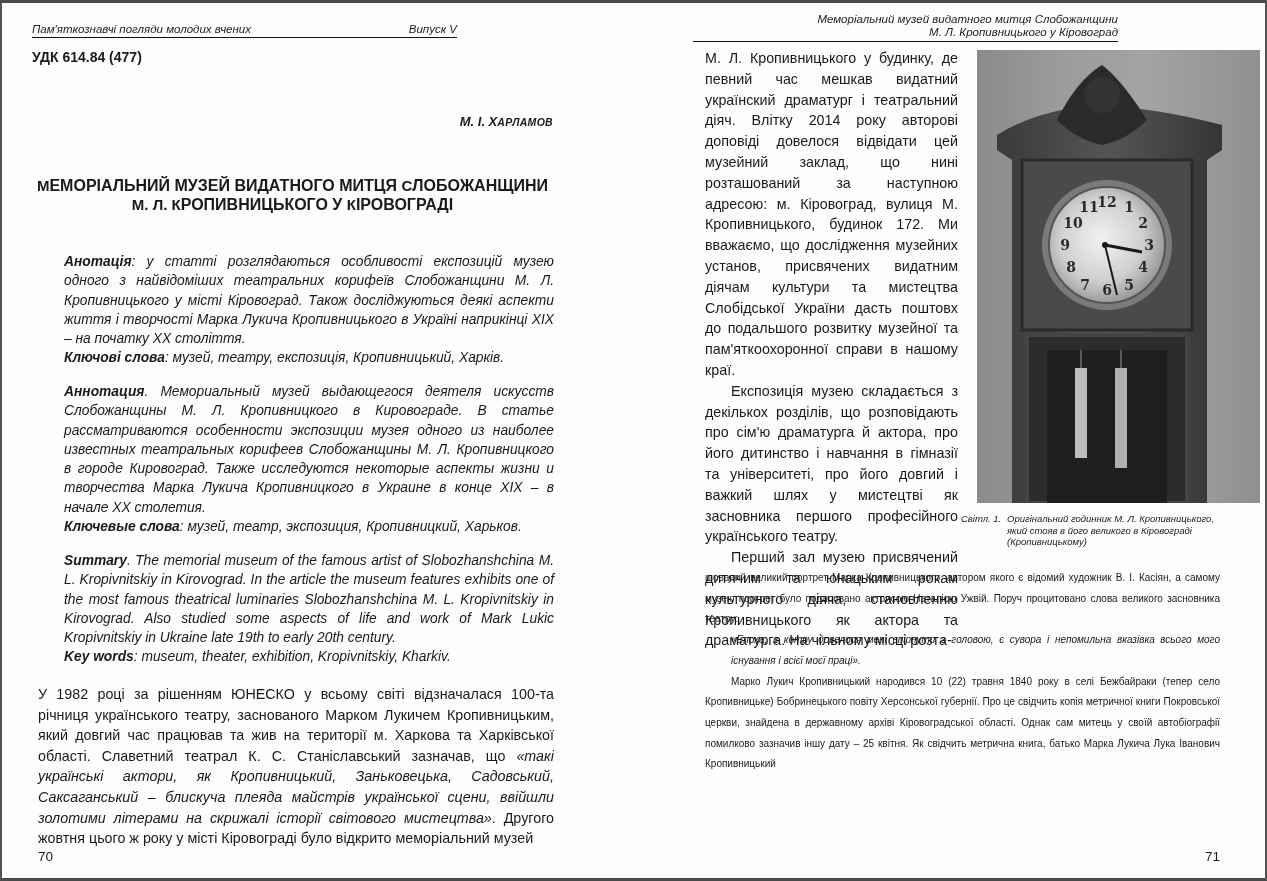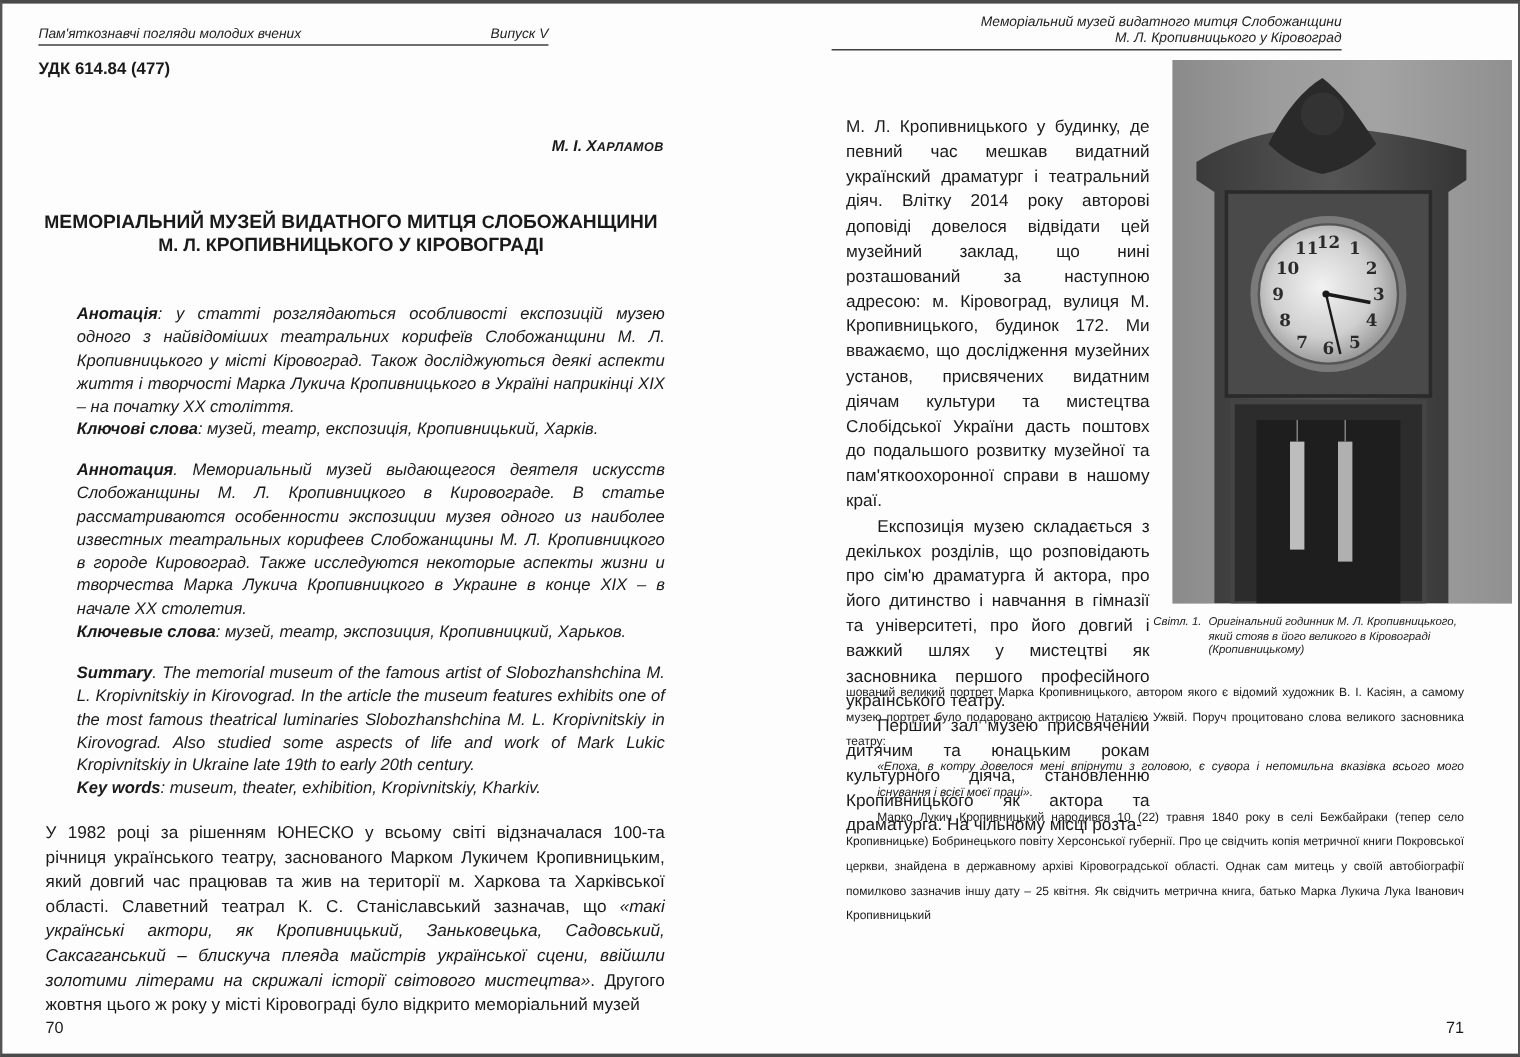--- a/index.html
+++ b/index.html
@@ -52,21 +52,21 @@
   .body-left {
     position: absolute; left: 38px; width: 516px; top: 684px;
     font-size: 14.3px; line-height: 20.6px; text-align: justify;
   }
   .pno { position: absolute; top: 849px; font-size: 13.5px; }
   .left .pno { left: 38px; }
   .right .pno { left: 572px; }
 
   .col-text {
     position: absolute; left: 72px; width: 253px; top: 48px;
-    font-size: 14.3px; line-height: 20.8px; text-align: justify; margin-top: 48px;
+    font-size: 14.3px; line-height: 20.8px; text-align: justify;
   }
   .col-text p, .full-text p { margin: 0; }
   .ind { text-indent: 26px; }
 
   .photo {
     position: absolute; left: 344px; top: 50px; width: 283px; height: 453px;
     background: linear-gradient(90deg, #8a8a8a 0%, #9c9c9c 30%, #a3a3a3 60%, #909090 100%);
     overflow: hidden;
   }
   .caption {
@@ -103,21 +103,21 @@
     <div>
       <span>М</span><span class="sc">ЕМОРІАЛЬНИЙ МУЗЕЙ ВИДАТНОГО МИТЦЯ </span><span>С</span><span class="sc">ЛОБОЖАНЩИНИ</span>
     </div>
     <div>
       <span>М. Л. К</span><span class="sc">РОПИВНИЦЬКОГО У </span><span>К</span><span class="sc">ІРОВОГРАДІ</span>
     </div>
   </div>
 
   <div class="abstract abs-ua">
     <b>Анотація</b><span>: у статті розглядаються особливості експозицій музею одного з найвідоміших театральних корифеїв Слобожанщини М. Л. Кропивницького у місті Кіровоград. Також досліджуються деякі аспекти життя і творчості Марка Лукича Кропивницького в Україні наприкінці XIX – на початку XX століття.</span><br>
-    <b>Ключові слова</b><span>: музей, театр, експозиція, Кропивницький, Харків.</span>
+    <b>Ключові слова</b><span>: музей, театру, експозиція, Кропивницький, Харків.</span>
   </div>
 
   <div class="abstract abs-ru">
     <b>Аннотация</b><span>. Мемориальный музей выдающегося деятеля искусств Слобожанщины М. Л. Кропивницкого в Кировограде. В статье рассматриваются особенности экспозиции музея одного из наиболее известных театральных корифеев Слобожанщины М. Л. Кропивницкого в городе Кировоград. Также исследуются некоторые аспекты жизни и творчества Марка Лукича Кропивницкого в Украине в конце XIX – в начале XX столетия.</span><br>
     <b>Ключевые слова</b><span>: музей, театр, экспозиция, Кропивницкий, Харьков.</span>
   </div>
 
   <div class="abstract abs-en">
     <b>Summary</b><span>. The memorial museum of the famous artist of Slobozhanshchina M. L. Kropivnitskiy in Kirovograd. In the article the museum features exhibits one of the most famous theatrical luminaries Slobozhanshchina M. L. Kropivnitskiy in Kirovograd. Also studied some aspects of life and work of Mark Lukic Kropivnitskiy in Ukraine late 19th to early 20th century.</span><br>
     <b>Key words</b><span>: museum, theater, exhibition, Kropivnitskiy, Kharkiv.</span>

